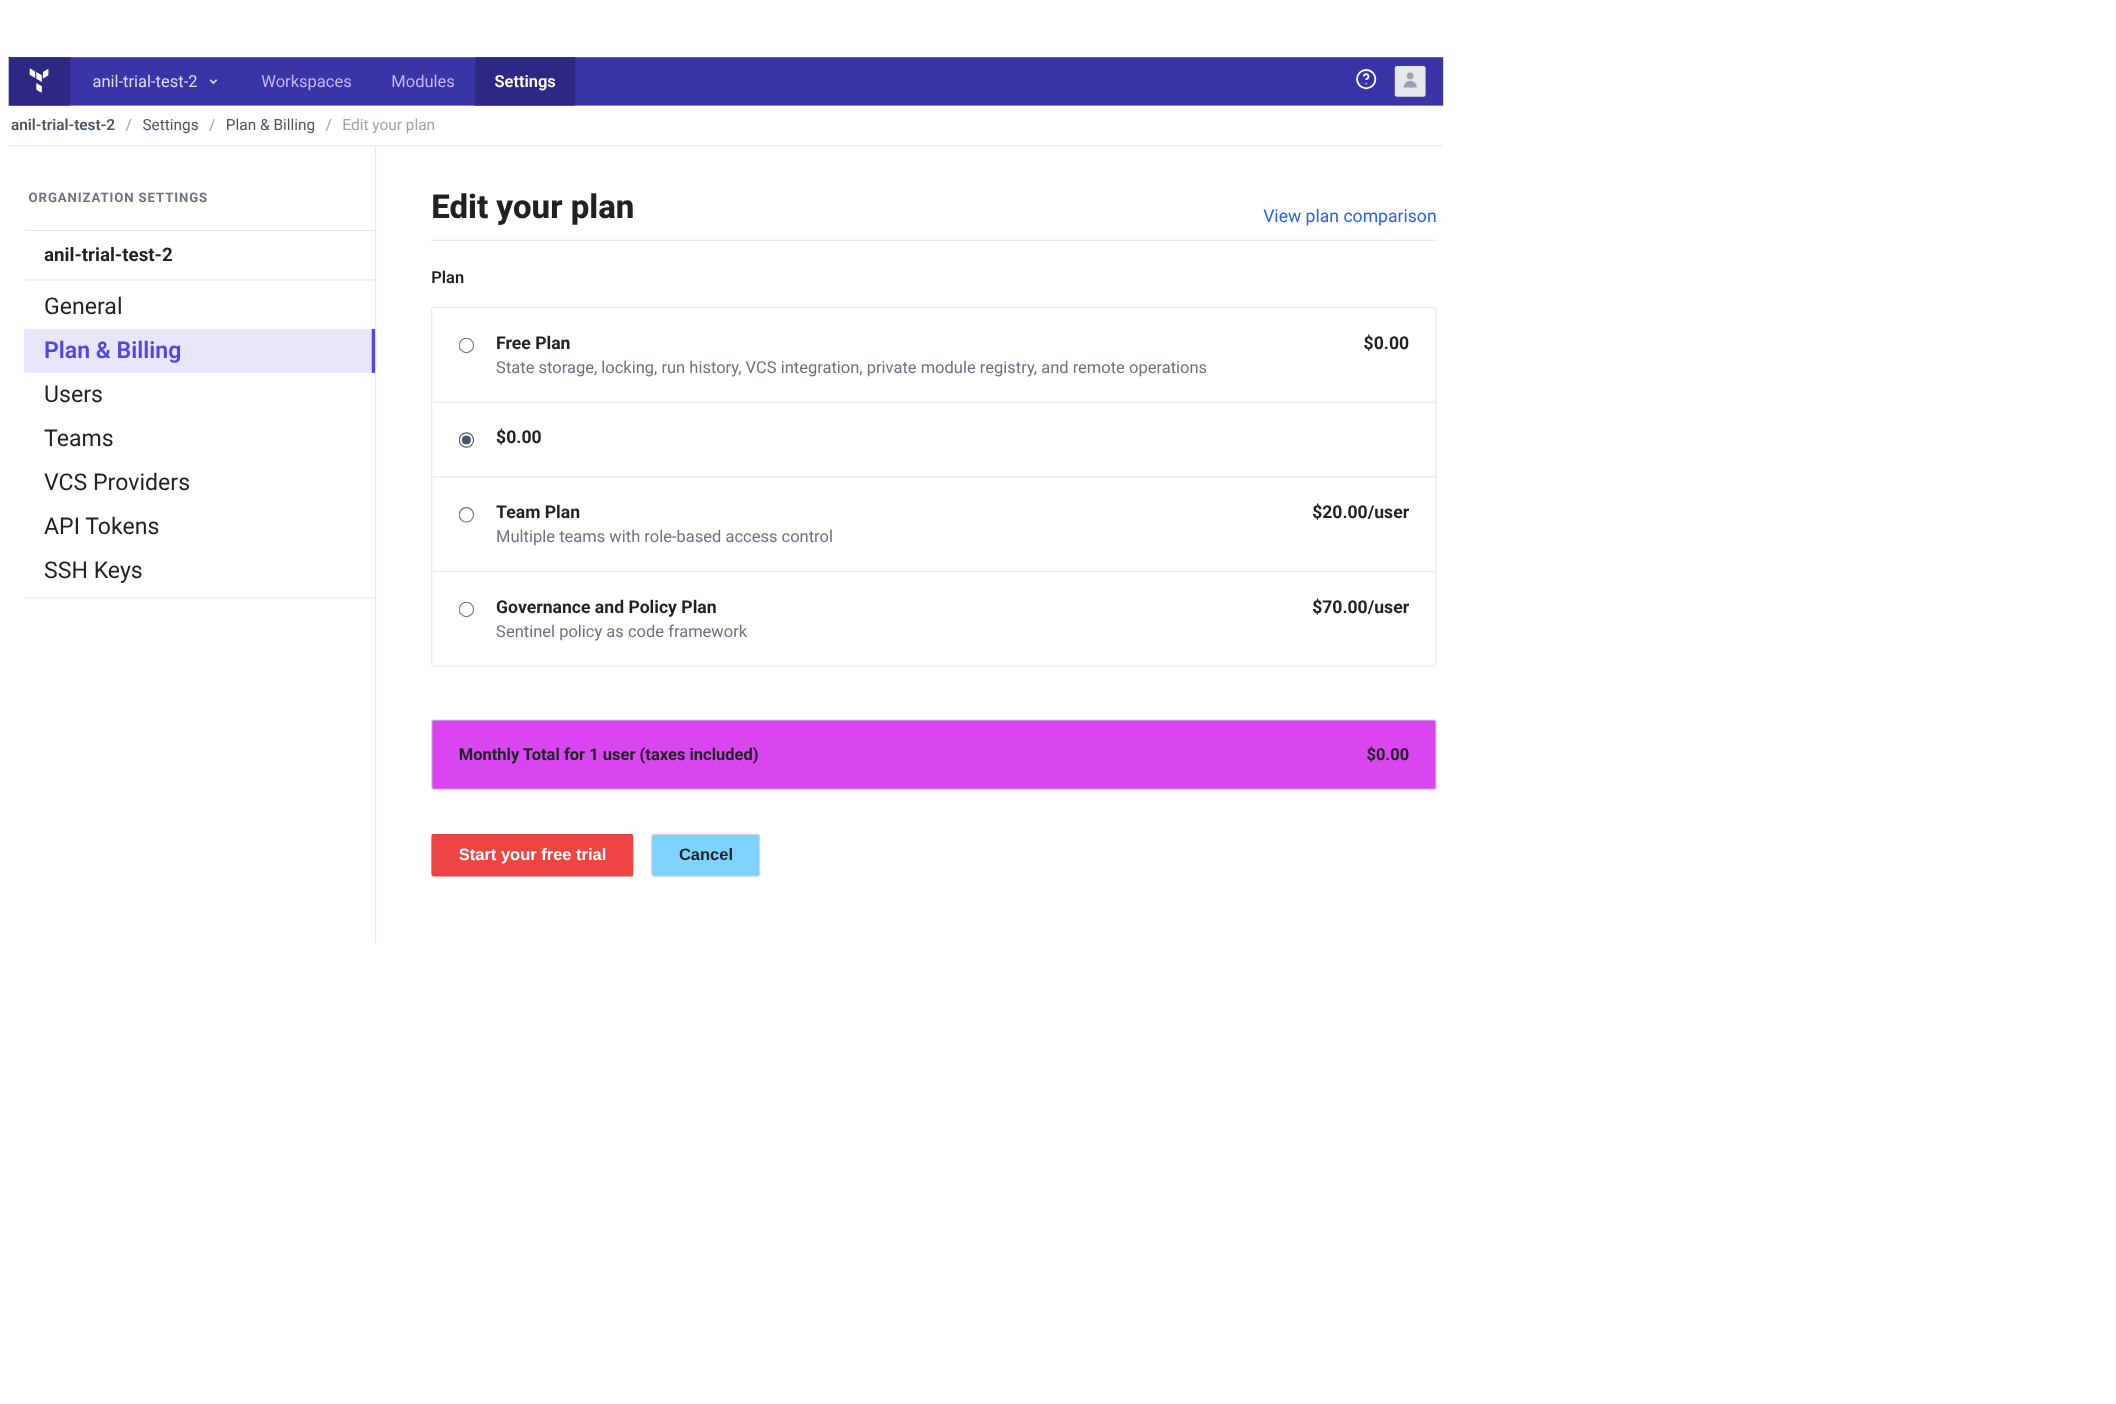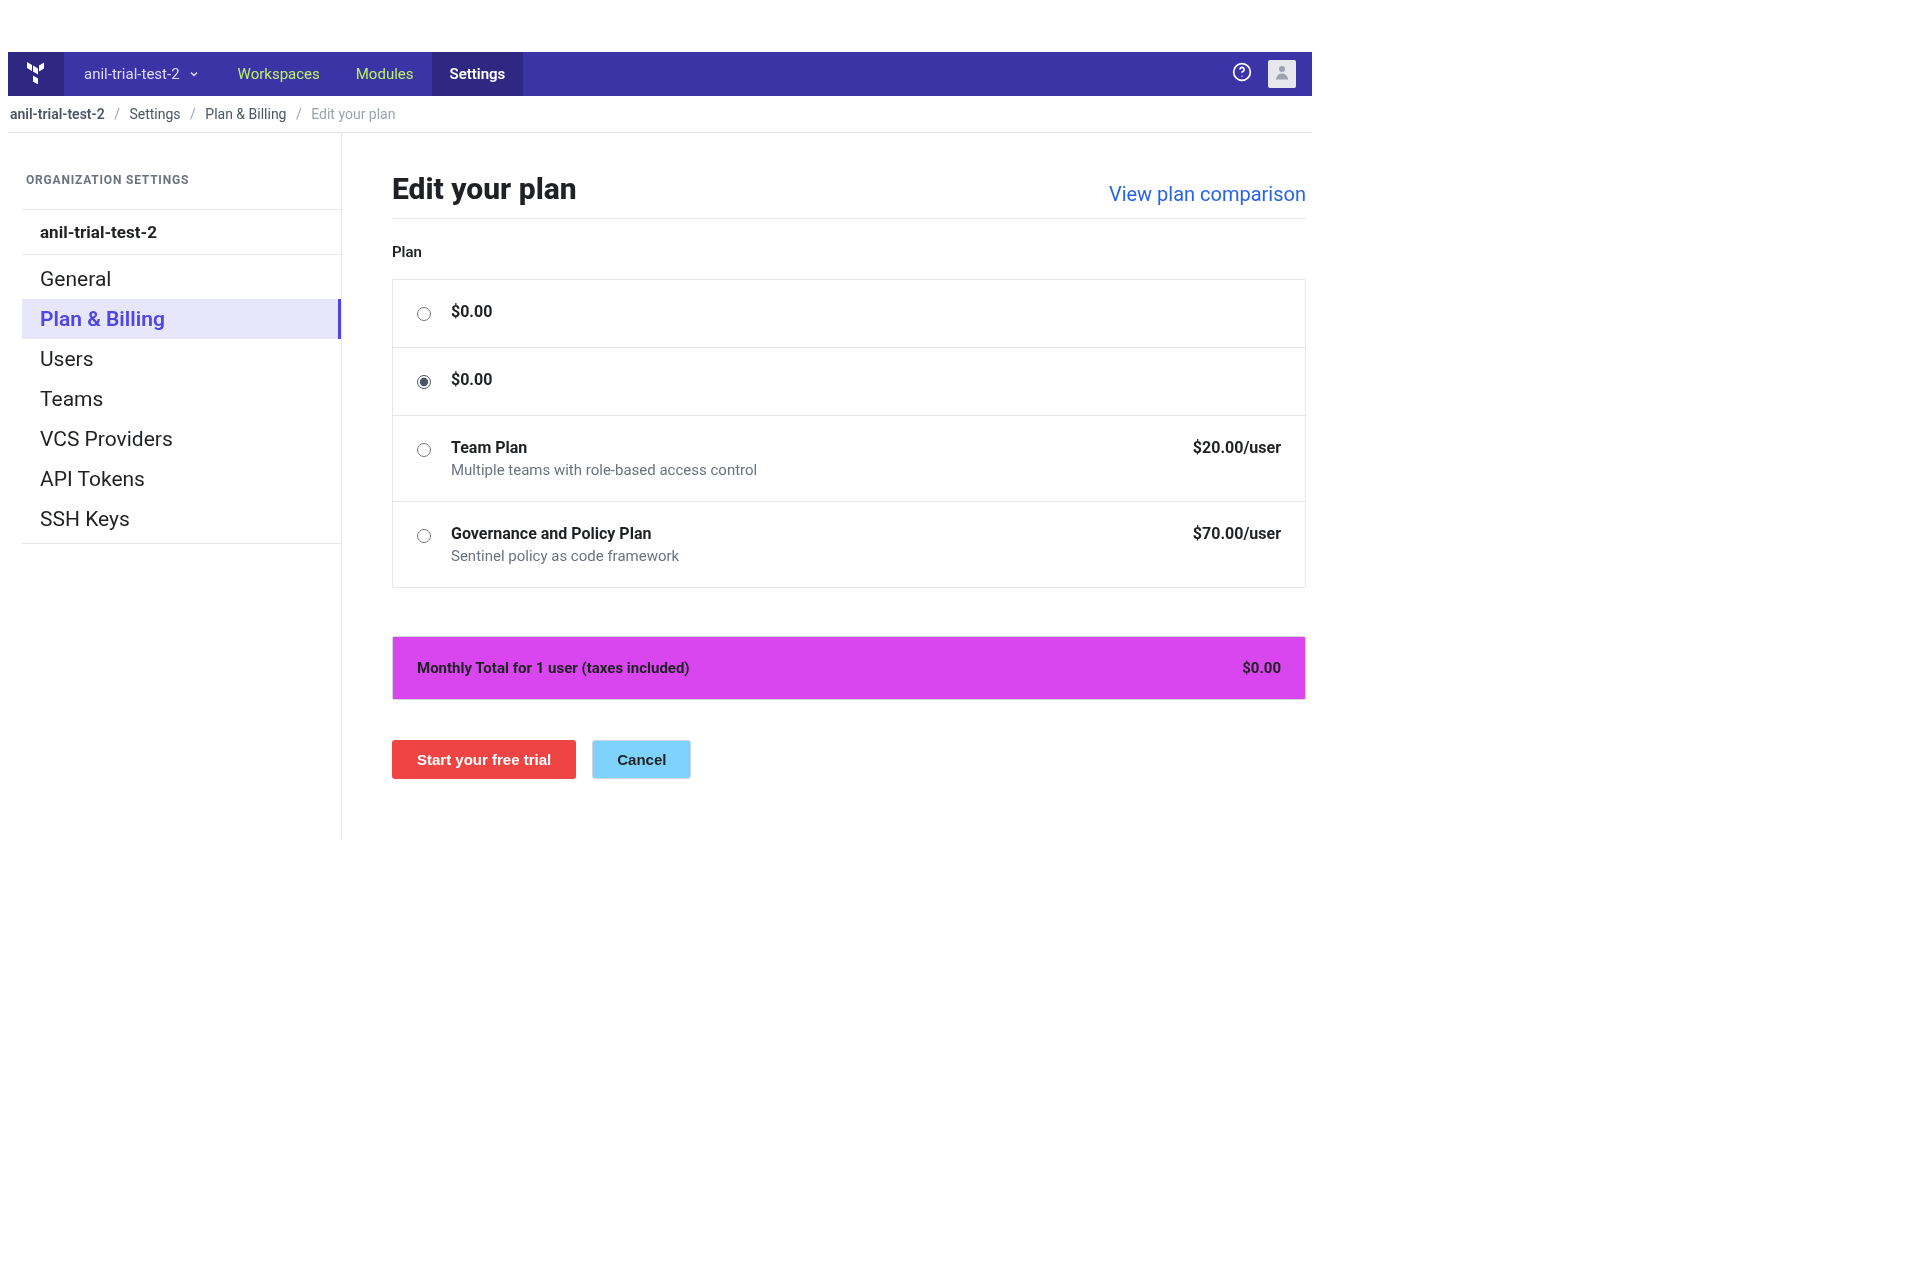--- a/index.html
+++ b/index.html
@@ -20,21 +20,21 @@
     width: 56px; height: 44px; display:flex; align-items:center; justify-content:center;
     background:#2e2883;
   }
   .topbar .logo-box svg { width: 24px; height: 24px; fill: #fff; }
   .topbar .org-switcher {
     display:flex; align-items:center; gap:8px; padding:0 20px; font-size:15px; color:#dedbff; cursor:pointer;
   }
   .topbar .org-switcher .chev { display:inline-flex; }
   .topbar nav { display:flex; }
   .topbar nav .nav-item {
-    padding: 0 18px; height:44px; line-height:44px; font-size:15px; color:#bef264; cursor:pointer;
+    padding: 0 18px; height:44px; line-height:44px; font-size:15px; color:#c4b5fd; cursor:pointer;
   }
   .topbar nav .nav-item.active { background:#2e2883; color:#fff; font-weight:600; }
   .topbar .spacer { flex:1; }
   .topbar .help-icon, .topbar .avatar {
     width:28px; height:28px; display:flex; align-items:center; justify-content:center; margin-left:12px; cursor:pointer;
   }
   .topbar .help-icon svg { width:20px; height:20px; stroke:#fff; fill:none; }
   .topbar .avatar { background:#e5e7eb; border-radius:2px; }
   .topbar .avatar svg { width:18px; height:18px; fill:#9ca3af; }
 
@@ -73,21 +73,21 @@
 
   
   .main {
     flex:1; padding: 38px 20px 60px 50px;
   }
   .main-header {
     display:flex; align-items:flex-end; justify-content:space-between;
     border-bottom:1px solid #e5e7eb; padding-bottom:12px; margin-bottom:24px;
   }
   .main-header h1 { font-size:30px; font-weight:800; color:#1f2124; }
-  .main-header .compare-link { font-size:20px; color:#2563eb; cursor:pointer; }
+  .main-header .compare-link { font-size:16px; color:#2563eb; cursor:pointer; }
 
   .plan-label { font-size:15px; font-weight:600; color:#1f2124; margin-bottom:18px; }
 
   .plan-list { border:1px solid #e5e7eb; border-radius:2px; }
   .plan-row {
     display:flex; align-items:flex-start; padding:22px 24px; gap:20px;
     border-bottom:1px solid #e5e7eb; cursor:pointer;
   }
   .plan-row:last-child { border-bottom:none; }
   .plan-row .radio { margin-top:4px; }
@@ -189,20 +189,24 @@
         <h1>Edit your plan</h1>
         <span class="compare-link">View plan comparison</span>
       </div>
 
       <div class="plan-label">Plan</div>
 
       <div class="plan-list">
 
         <label class="plan-row">
           <span class="radio"><input type="radio" name="plan" style=""></span>
+          <span class="plan-text">
+            <div class="plan-title">Free Plan</div>
+            <div class="plan-desc">State storage, locking, run history, VCS integration, private module registry, and remote operations</div>
+          </span>
           <span class="plan-price">$0.00</span>
         </label>
 
         <label class="plan-row">
           <span class="radio"><input type="radio" name="plan" checked="" style=""></span>
           <span class="plan-price">$0.00</span>
         </label>
 
         <label class="plan-row">
           <span class="radio"><input type="radio" name="plan" style=""></span>

